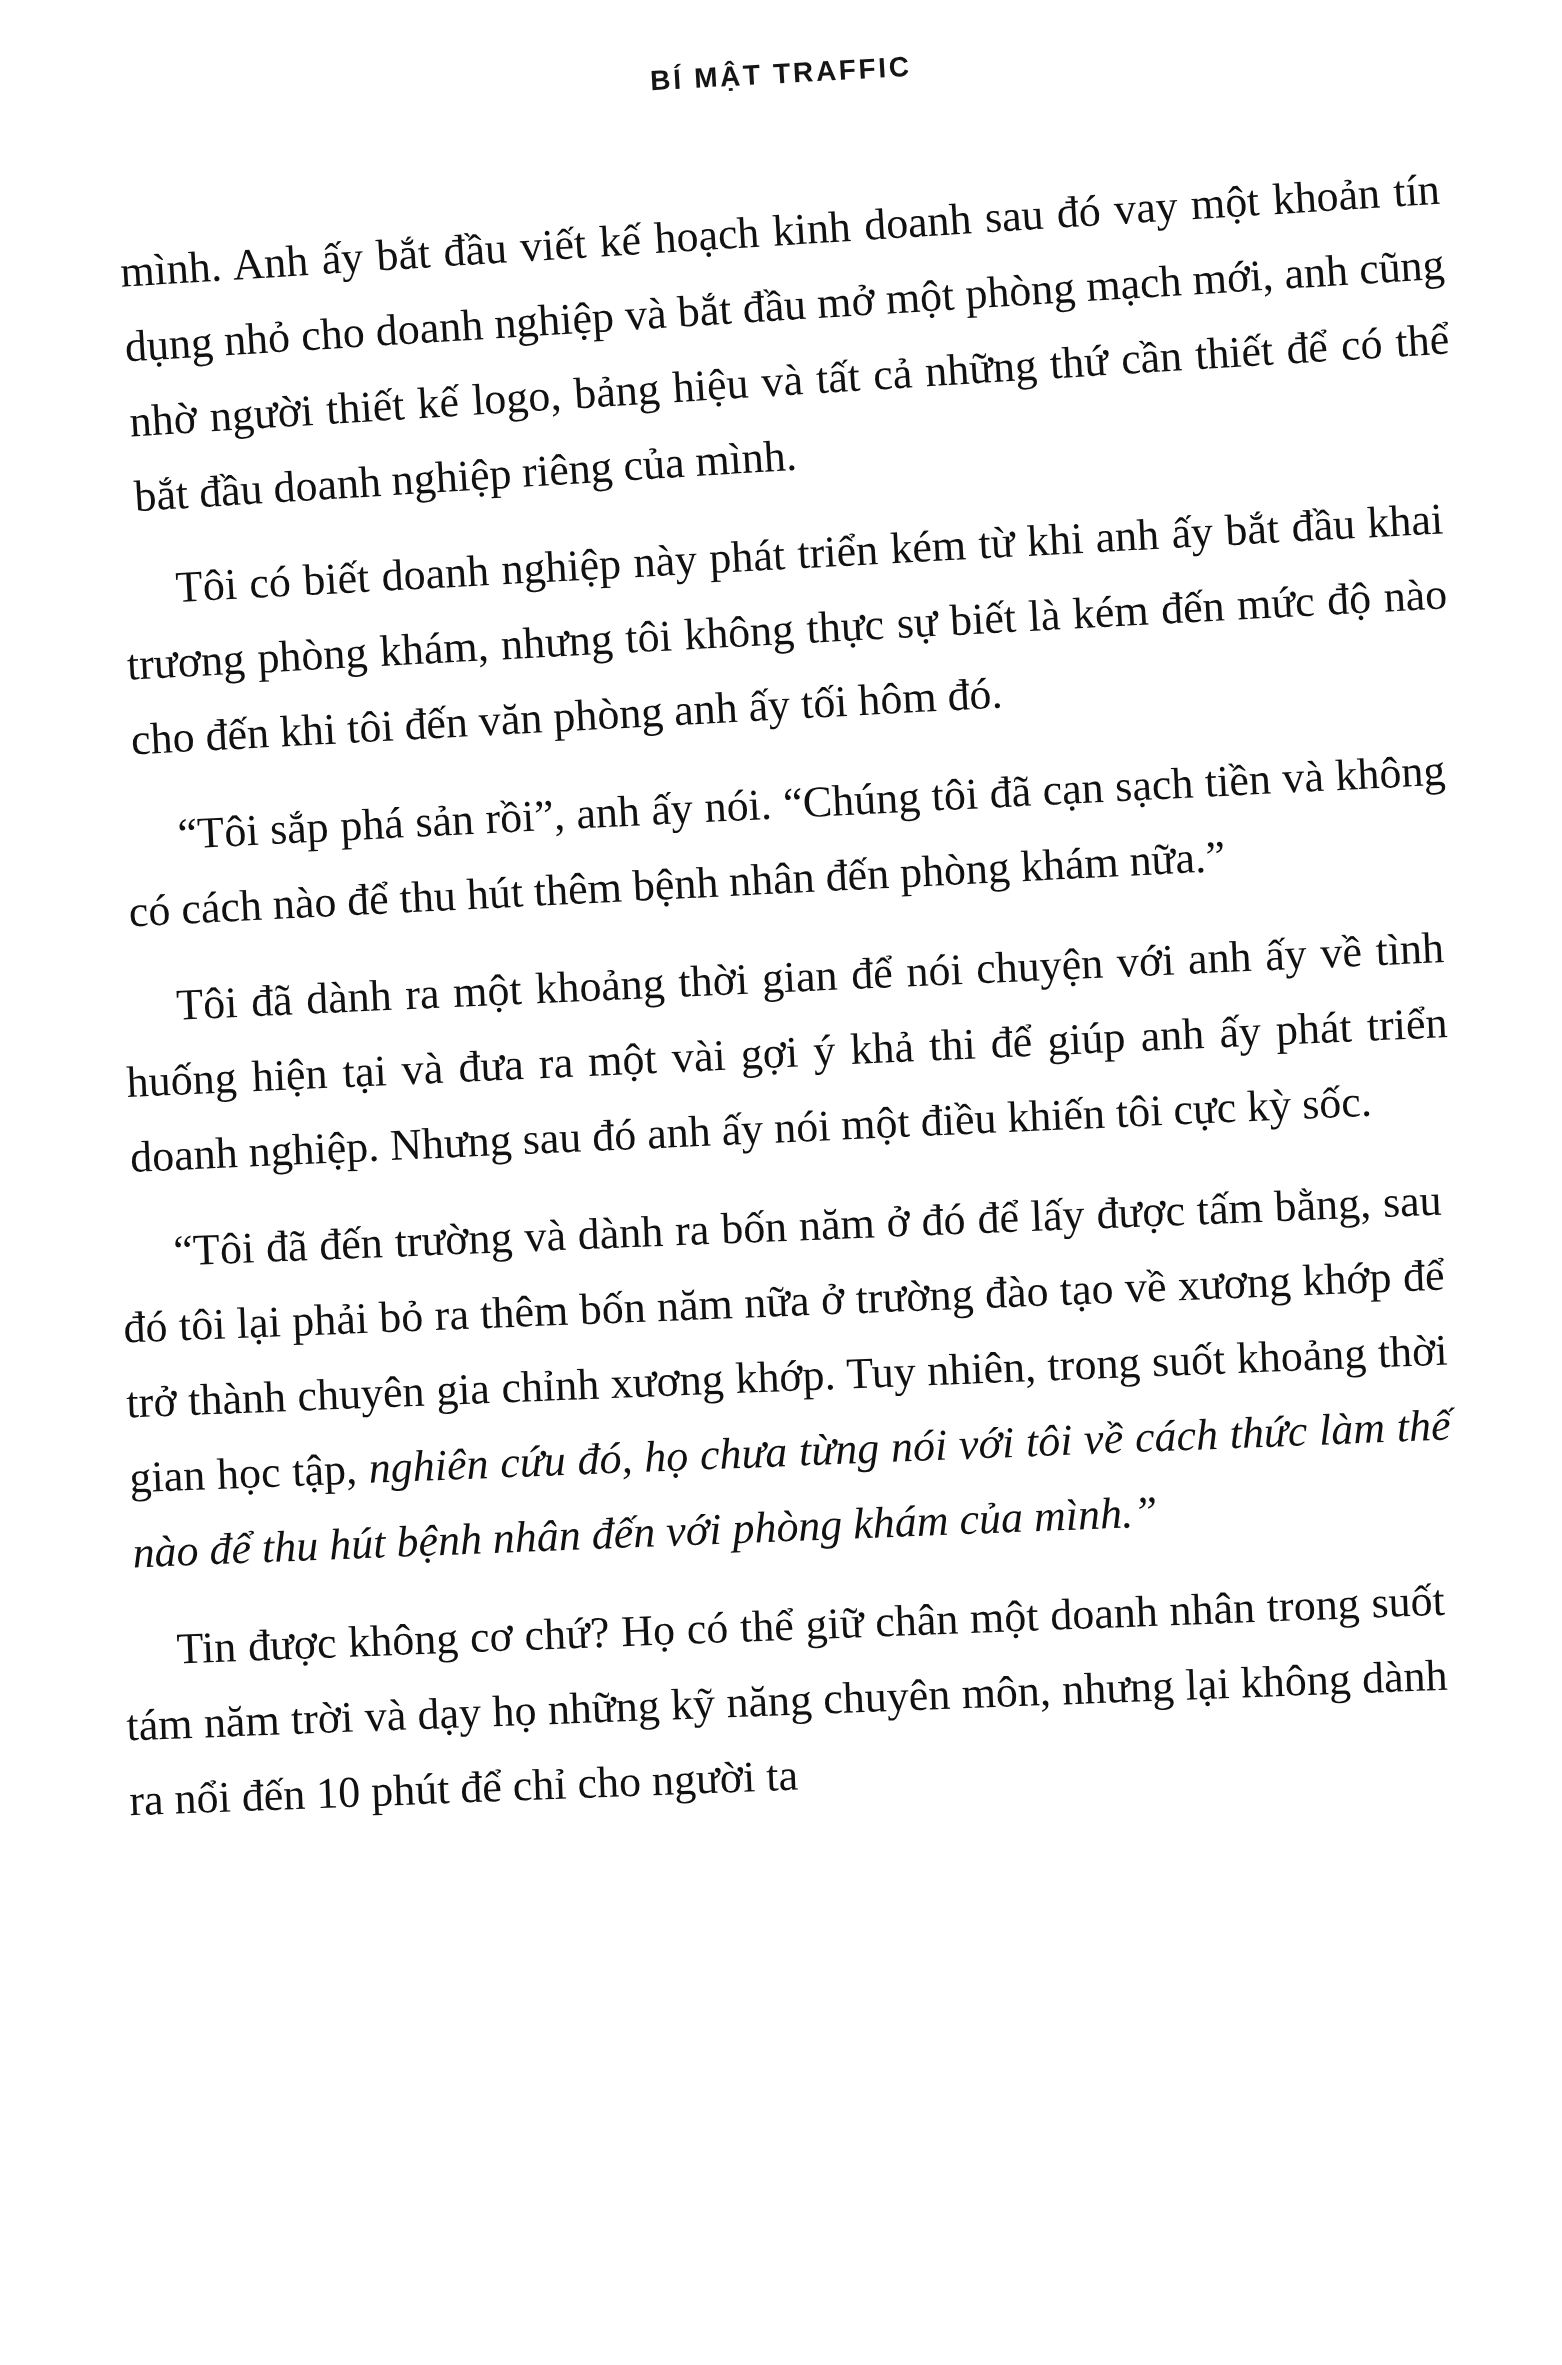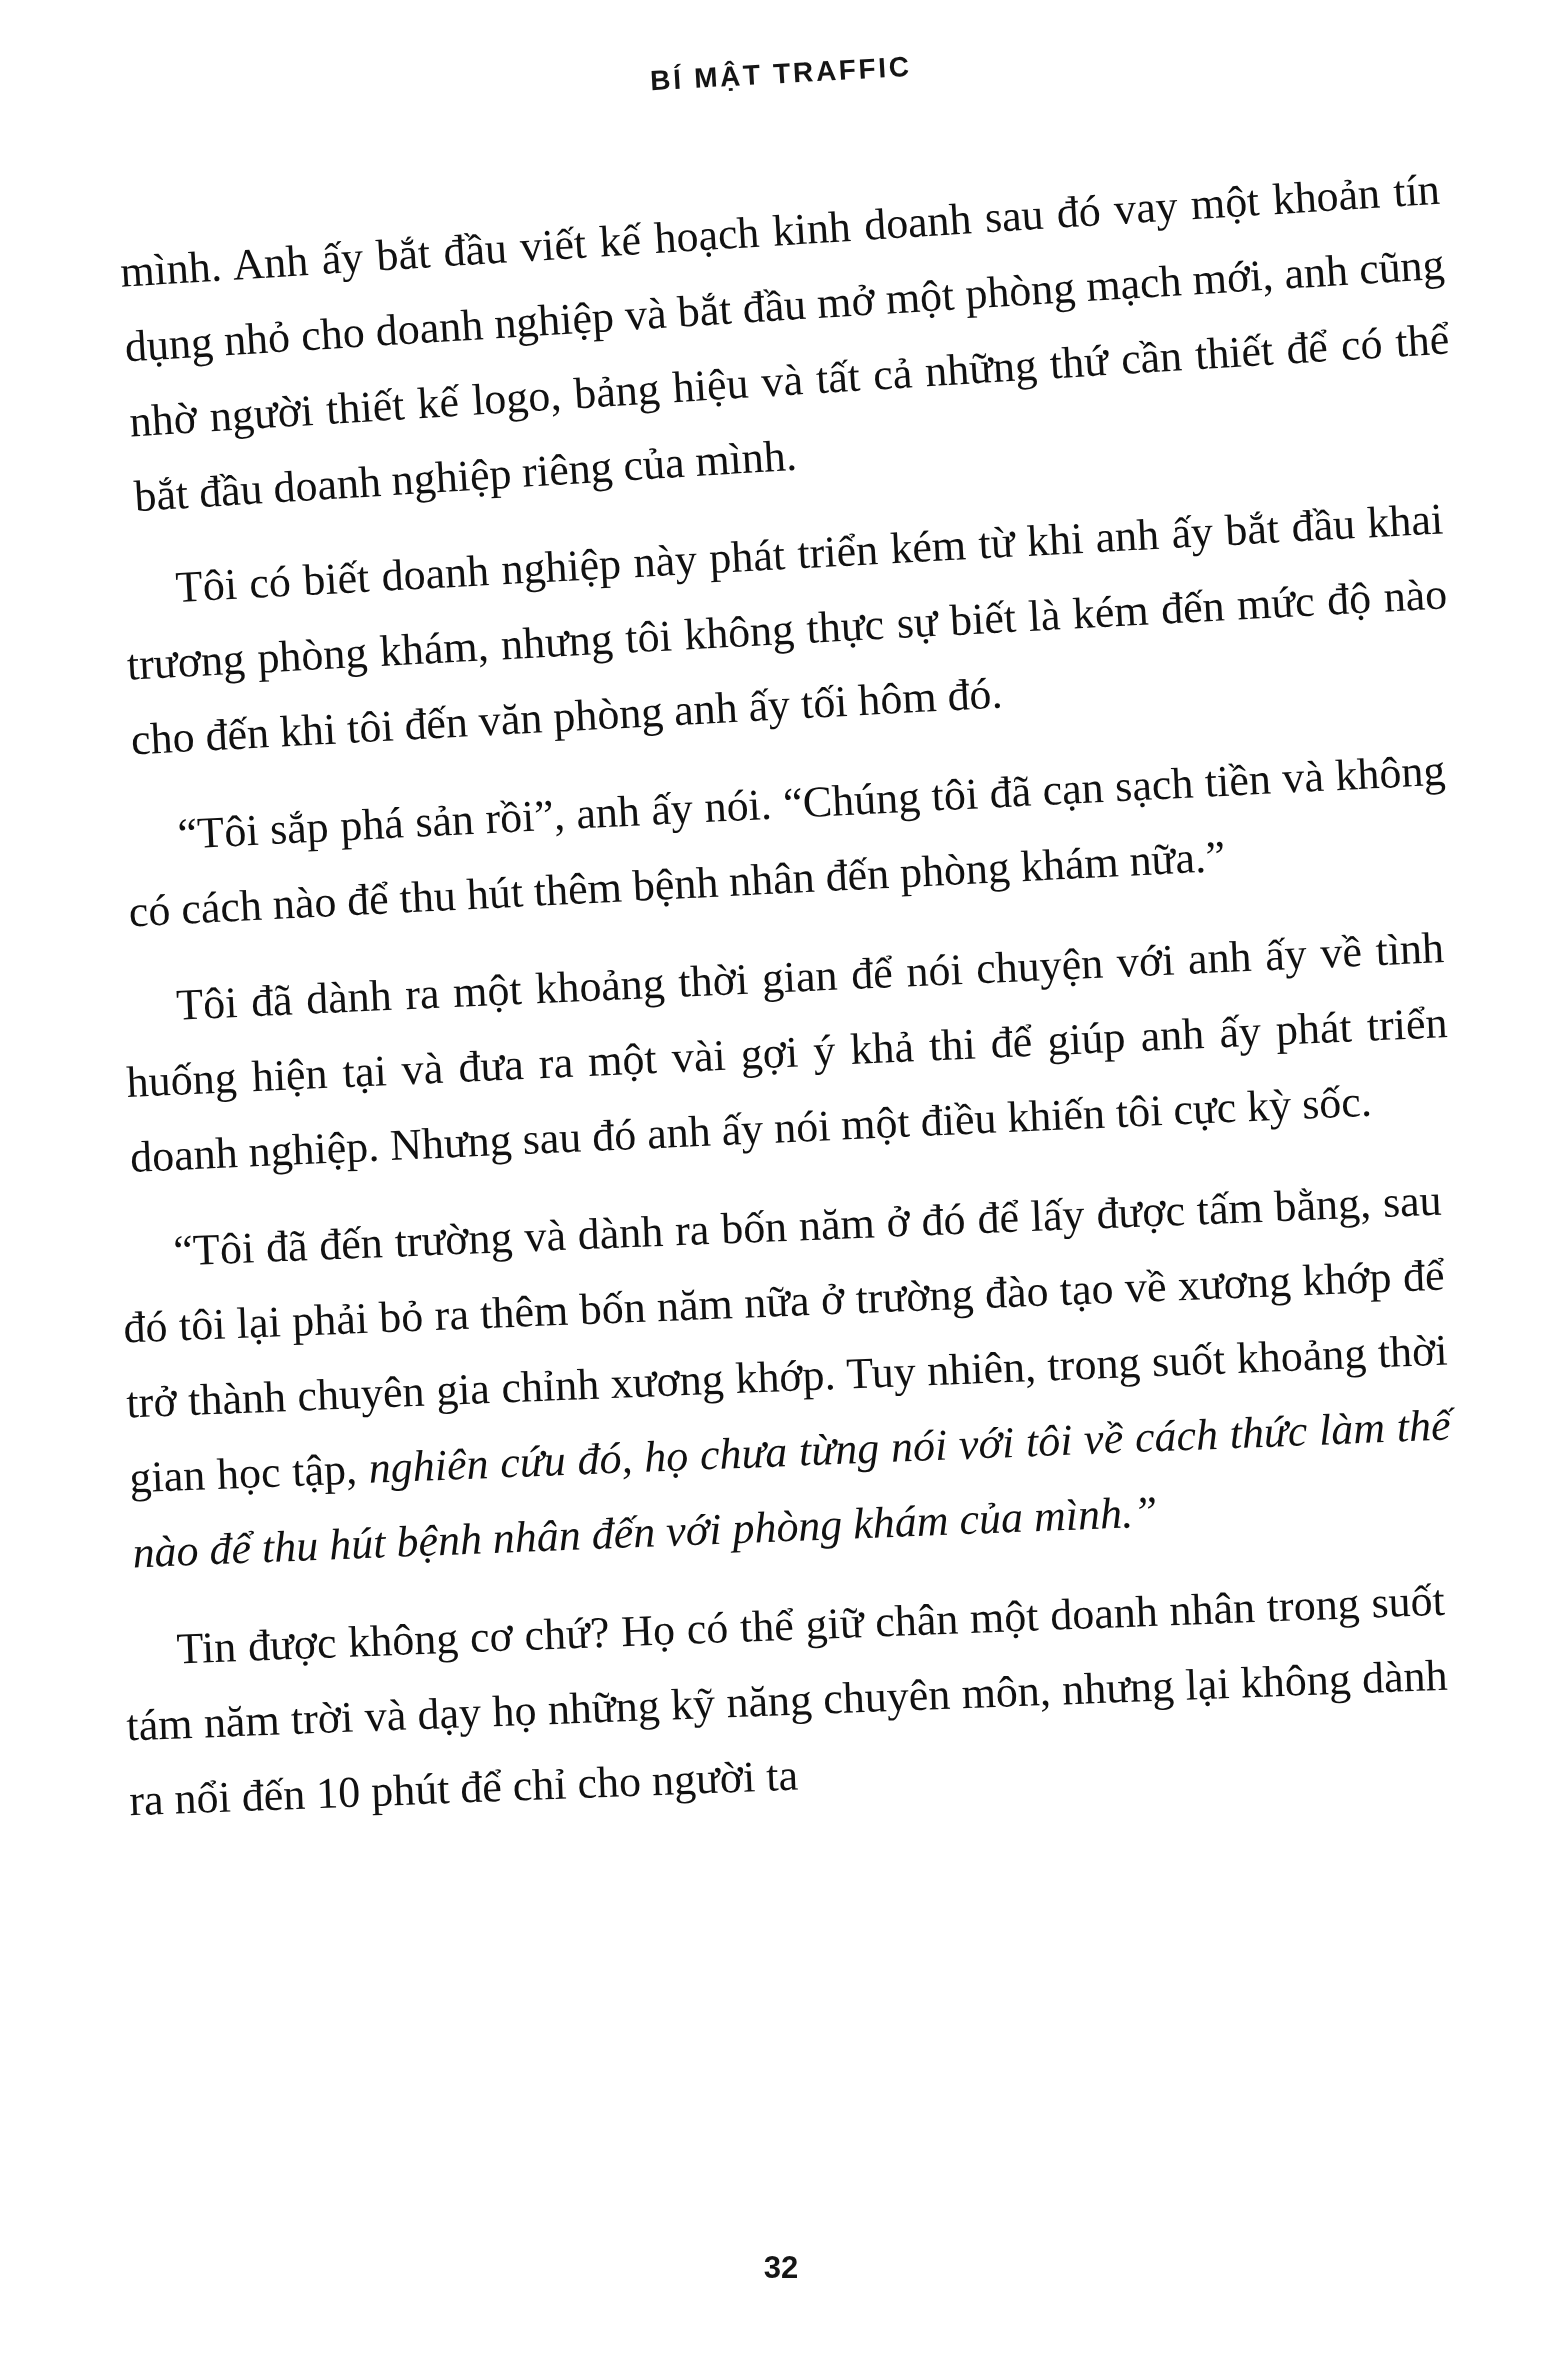--- a/index.html
+++ b/index.html
@@ -79,16 +79,15 @@
     <p class="indent" style="--tilt:-2.9deg"><span>“Tôi sắp phá sản rồi”, anh ấy nói. “Chúng tôi đã cạn sạch tiền và không có cách nào để thu hút thêm bệnh nhân đến phòng khám nữa.”</span></p>
 
     <p class="indent" style="--tilt:-2.6deg"><span>Tôi đã dành ra một khoảng thời gian để nói chuyện với anh ấy về tình huống hiện tại và đưa ra một vài gợi ý khả thi để giúp anh ấy phát triển doanh nghiệp. Nhưng sau đó anh ấy nói một điều khiến tôi cực kỳ sốc.</span></p>
 
     <p class="indent" style="--tilt:-2.3deg"><span>“Tôi đã đến trường và dành ra bốn năm ở đó để lấy được tấm bằng, sau đó tôi lại phải bỏ ra thêm bốn năm nữa ở trường đào tạo về xương khớp để trở thành chuyên gia chỉnh xương khớp. Tuy nhiên, trong suốt khoảng thời gian học tập, </span><span class="italic">nghiên cứu đó, họ chưa từng nói với tôi về cách thức làm thế nào để thu hút bệnh nhân đến với phòng khám của mình.”</span></p>
 
     <p class="indent" style="--tilt:-2.2deg"><span>Tin được không cơ chứ? Họ có thể giữ chân một doanh nhân trong suốt tám năm trời và dạy họ những kỹ năng chuyên môn, nhưng lại không dành ra nổi đến 10 phút để chỉ cho người ta</span></p>
 
   </div>
 
-  <div class="page-number">32</div>
 
 </div>
 
 
 </body></html>

